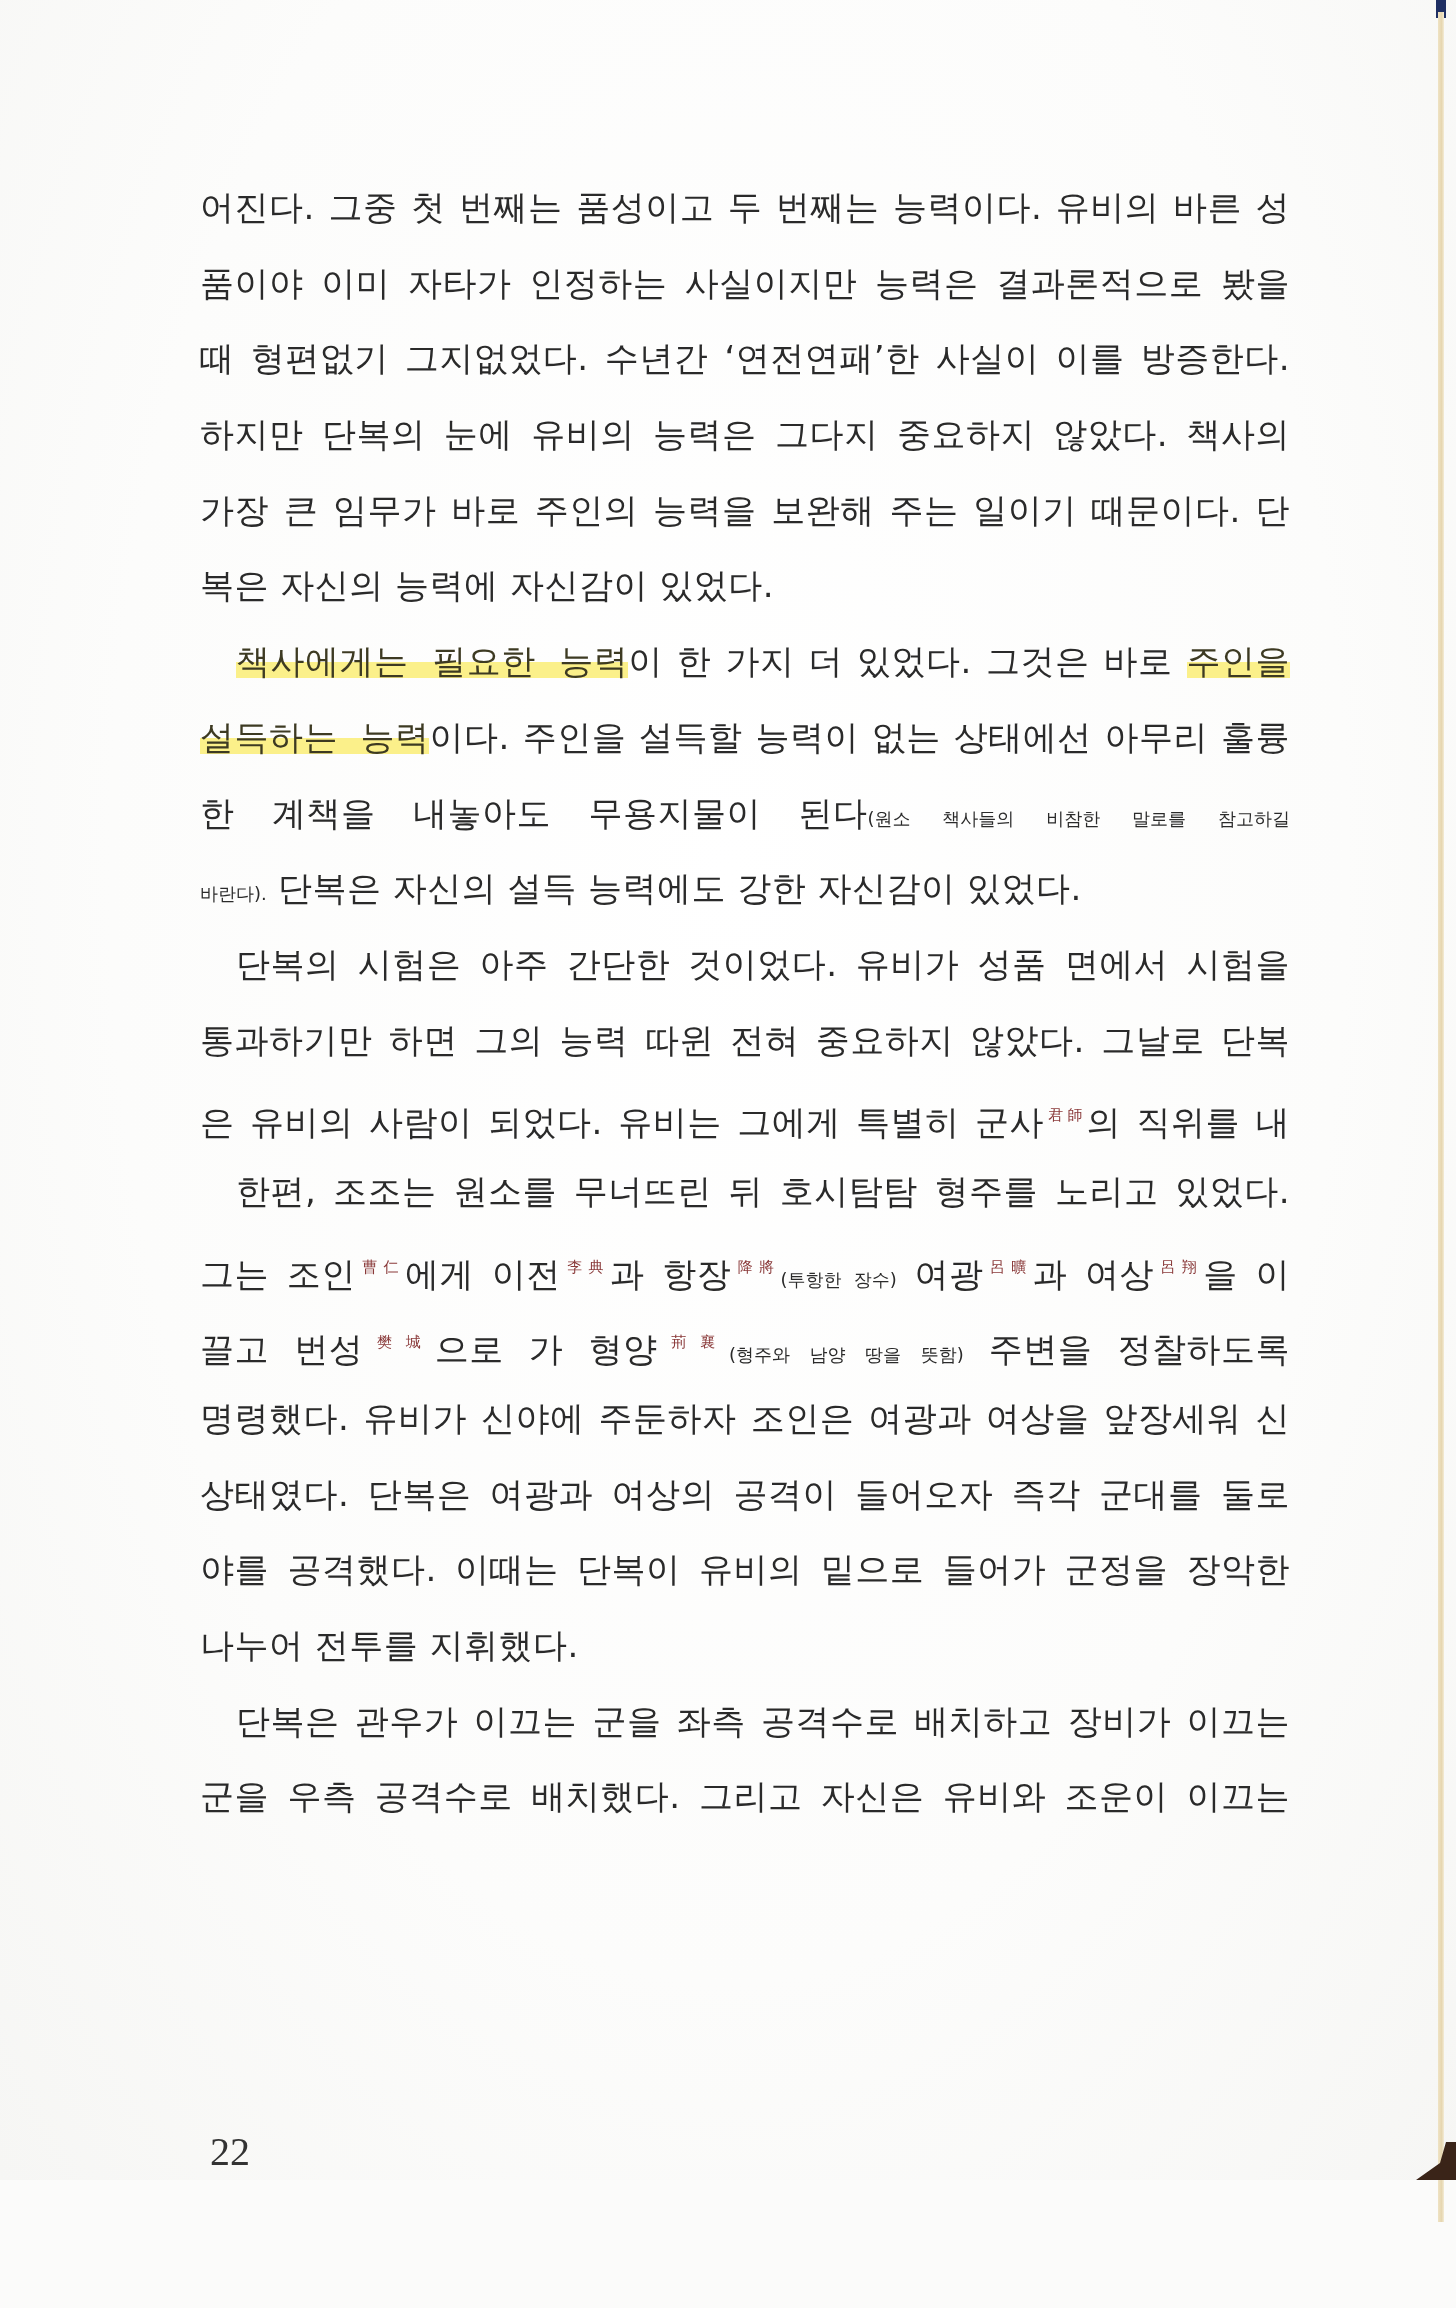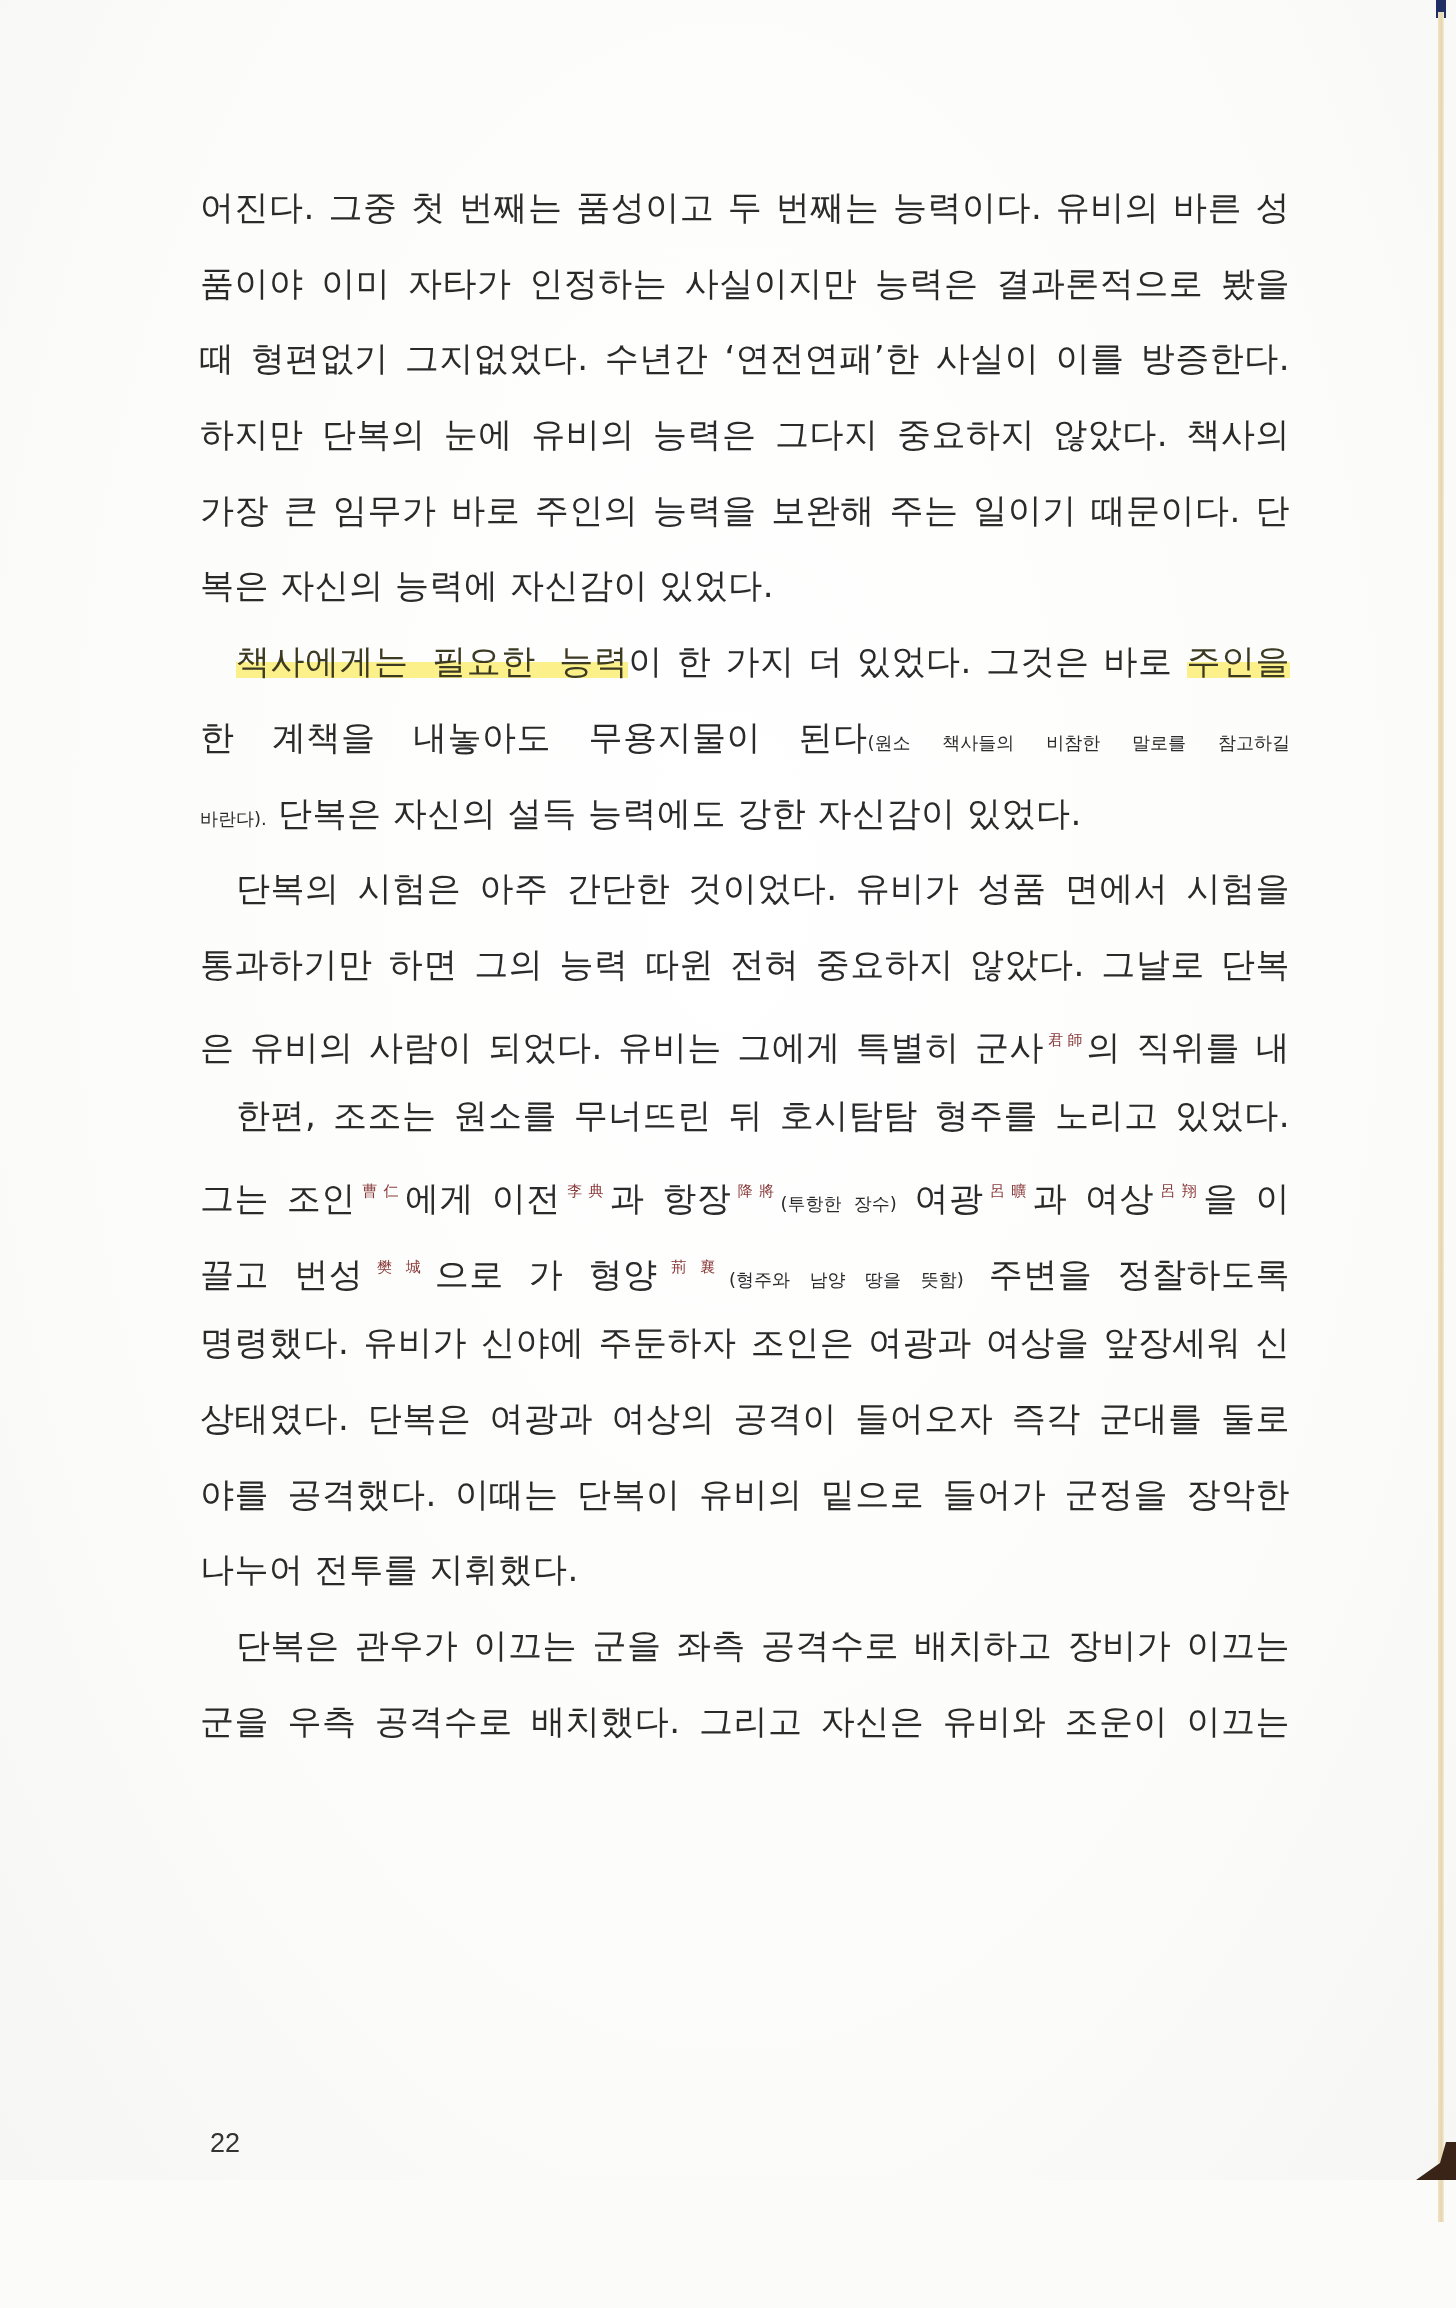--- a/index.html
+++ b/index.html
@@ -42,40 +42,41 @@
     color: #3d3a22;
     font-family: Liberation Mono, monospace;
   }
   .small { font-size: 18px; letter-spacing: 0; }
   .hanja {
     font-family: "DejaVu Serif", "Liberation Serif", serif;
     font-size: 15px; color: #8a3a3a; vertical-align: 14px; letter-spacing: 0;
   }
   .page-number {
     position: absolute; left: 210px; top: 2128px;
-    font-family: Liberation Sans, sans-serif;
-    font-size: 27px; color: #333;
+    font-family: Liberation Serif, serif;
+    font-size: 40px; color: #333;
   }
 </style>
 </head>
 <body>
 
 <div class="page">
   <div class="corner-top"></div>
   <div class="page-edge"></div>
   <div class="corner-bottom"></div>
 
   <div class="text-block" id="text-block">
       <div class="line"><span>어진다. 그중 첫 번째는 품성이고 두 번째는 능력이다. 유비의 바른 성</span></div>
       <div class="line"><span>품이야 이미 자타가 인정하는 사실이지만 능력은 결과론적으로 봤을</span></div>
       <div class="line"><span>때 형편없기 그지없었다. 수년간 ‘연전연패’한 사실이 이를 방증한다.</span></div>
       <div class="line"><span>하지만 단복의 눈에 유비의 능력은 그다지 중요하지 않았다. 책사의</span></div>
       <div class="line"><span>가장 큰 임무가 바로 주인의 능력을 보완해 주는 일이기 때문이다. 단</span></div>
       <div class="line last"><span>복은 자신의 능력에 자신감이 있었다.</span></div>
       <div class="line indent"><span class="hl">책사에게는 필요한 능력</span><span>이 한 가지 더 있었다. 그것은 바로 </span><span class="hl">주인을</span></div>
+      <div class="line"><span class="hl">설득하는 능력</span><span>이다. 주인을 설득할 능력이 없는 상태에선 아무리 훌륭</span></div>
       <div class="line"><span>한 계책을 내놓아도 무용지물이 된다</span><span class="small">(원소 책사들의 비참한 말로를 참고하길</span></div>
       <div class="line last"><span class="small">바란다).</span><span> 단복은 자신의 설득 능력에도 강한 자신감이 있었다.</span></div>
       <div class="line indent"><span>단복의 시험은 아주 간단한 것이었다. 유비가 성품 면에서 시험을</span></div>
       <div class="line"><span>통과하기만 하면 그의 능력 따윈 전혀 중요하지 않았다. 그날로 단복</span></div>
       <div class="line"><span>은 유비의 사람이 되었다. 유비는 그에게 특별히 군사</span><span class="hanja">君師</span><span>의 직위를 내</span></div>
       <div class="line indent"><span>한편, 조조는 원소를 무너뜨린 뒤 호시탐탐 형주를 노리고 있었다.</span></div>
       <div class="line"><span>그는 조인</span><span class="hanja">曹仁</span><span>에게 이전</span><span class="hanja">李典</span><span>과 항장</span><span class="hanja">降將</span><span class="small">(투항한 장수)</span><span> 여광</span><span class="hanja">呂曠</span><span>과 여상</span><span class="hanja">呂翔</span><span>을 이</span></div>
       <div class="line"><span>끌고 번성</span><span class="hanja">樊城</span><span>으로 가 형양</span><span class="hanja">荊襄</span><span class="small">(형주와 남양 땅을 뜻함)</span><span> 주변을 정찰하도록</span></div>
       <div class="line"><span>명령했다. 유비가 신야에 주둔하자 조인은 여광과 여상을 앞장세워 신</span></div>
       <div class="line"><span>상태였다. 단복은 여광과 여상의 공격이 들어오자 즉각 군대를 둘로</span></div>

